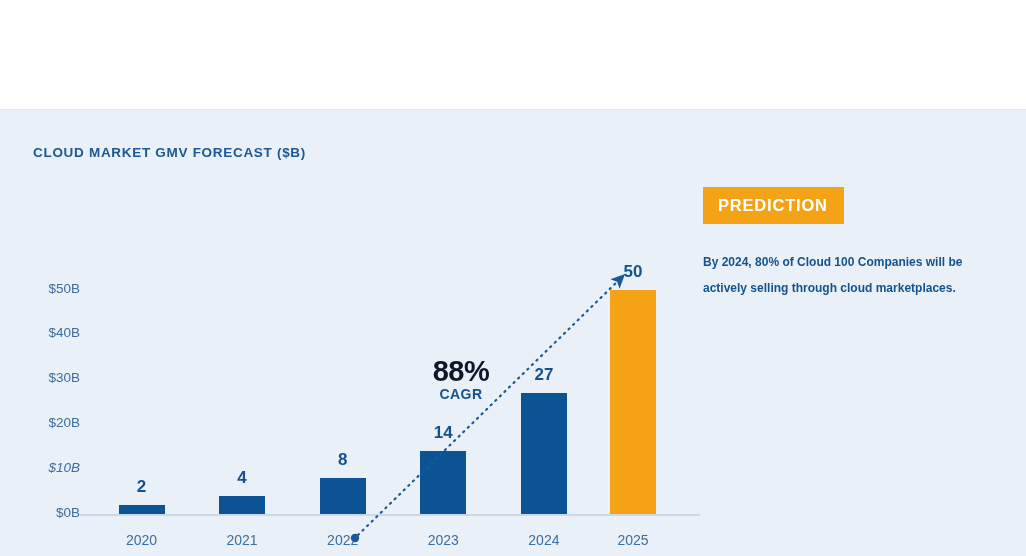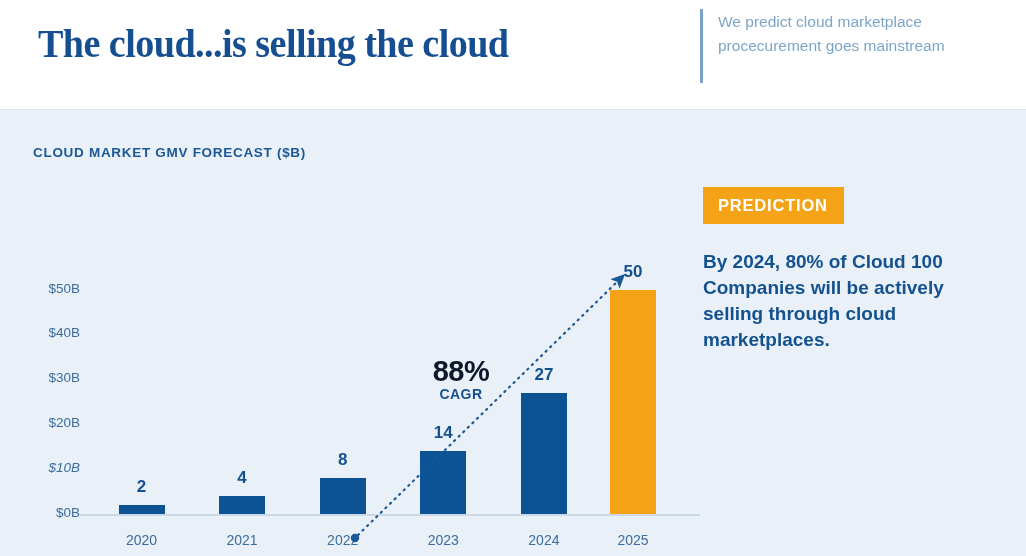--- a/index.html
+++ b/index.html
@@ -205,39 +205,32 @@
     background: #f5a316;
     color: #ffffff;
     font-size: 16.5px;
     font-weight: bold;
     letter-spacing: 0.8px;
     padding: 9px 16px 9px 15px;
   }
 
   #prediction-text {
     margin-top: 25px;
-    font-size: 19px;
+    font-size: 12px;
     line-height: 26px;
     font-weight: bold;
     color: #14528f;
     width: 280px;
   }
 </style>
 </head>
 <body>
 
 <div id="slide">
 
-  <div id="header">
-    <div id="headline">The cloud...is selling the cloud</div>
-
-    <div id="header-divider"></div>
-
-    <div id="header-note">We predict cloud marketplace procecurement goes mainstream</div>
-  </div>
 
   <div id="panel">
     <div id="panel-topline"></div>
 
     <div id="chart-title">CLOUD MARKET GMV FORECAST ($B)</div>
 
     <div id="chart">
 
       <div id="ylabels">
           <div class="ytick" style="top: 396px;">$0B</div>

